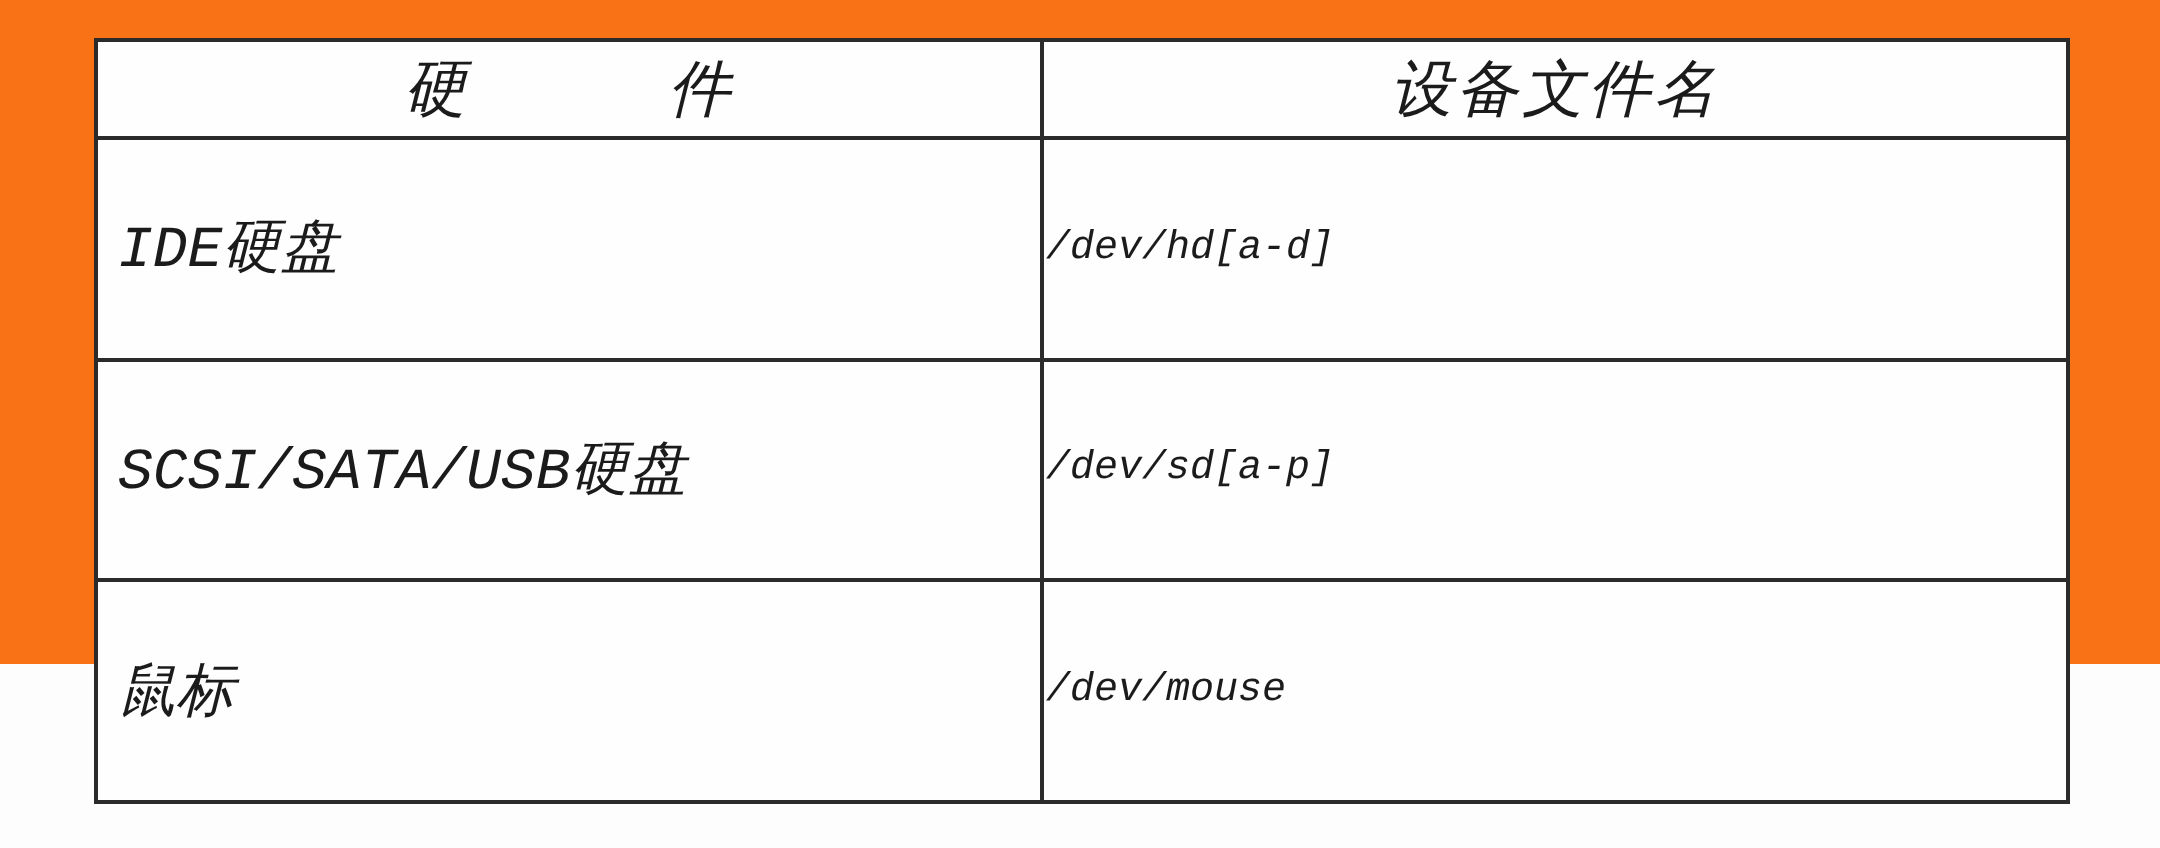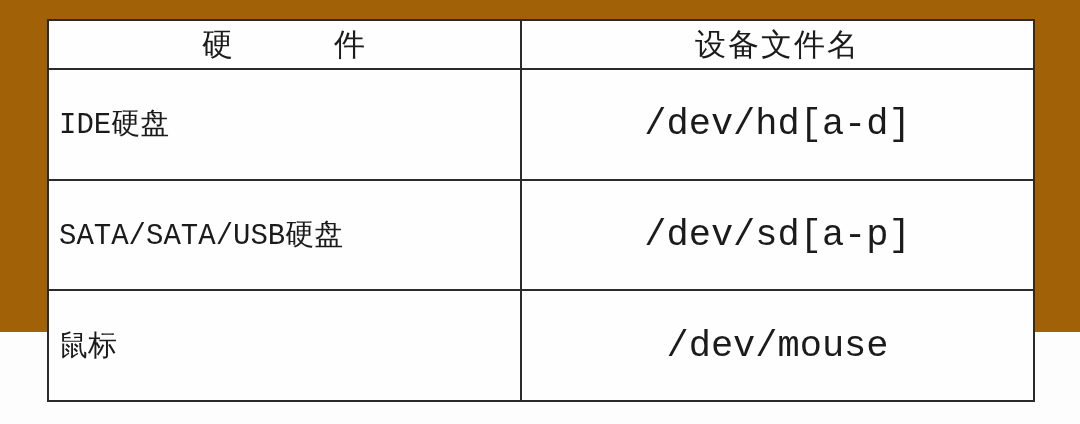--- a/index.html
+++ b/index.html
@@ -10,21 +10,22 @@
     width: 1080px;
     height: 424px;
     background: #fdfdfd;
     overflow: hidden;
     font-family: "Liberation Serif", "DejaVu Serif", serif;
   }
   .page {
     position: relative;
     width: 1080px;
     height: 332px;
-    background: #a16207;
+    background: #f97316;
+    font-style: italic;
   }
   table.device-table {
     position: absolute;
     left: 47px;
     top: 19px;
     width: 986px;
     height: 383px;
     border-collapse: collapse;
     table-layout: fixed;
     background: #fefefe;
@@ -50,22 +51,22 @@
     font-family: "Liberation Serif", "DejaVu Serif", serif;
   }
   td.hw-cell {
     text-align: left;
     padding-left: 10px;
     font-size: 29px;
     font-family: "Liberation Mono", "DejaVu Serif", serif;
     border-radius: 23px;
   }
   td.dev-cell {
-    text-align: center;
-    font-size: 37px;
+    text-align: left;
+    font-size: 20px;
     font-family: "Liberation Mono", "DejaVu Sans Mono", monospace;
   }
 </style>
 </head>
 <body>
 
 <div class="page">
   <table class="device-table">
     <colgroup>
       <col class="col-hw">
@@ -76,21 +77,21 @@
         <th class="hdr">硬　　　件</th>
         <th class="hdr">设备文件名</th>
       </tr>
     </thead>
     <tbody>
       <tr>
         <td class="hw-cell">IDE硬盘</td>
         <td class="dev-cell">/dev/hd[a-d]</td>
       </tr>
       <tr>
-        <td class="hw-cell">SATA/SATA/USB硬盘</td>
+        <td class="hw-cell">SCSI/SATA/USB硬盘</td>
         <td class="dev-cell">/dev/sd[a-p]</td>
       </tr>
       <tr>
         <td class="hw-cell">鼠标</td>
         <td class="dev-cell">/dev/mouse</td>
       </tr>
     </tbody>
   </table>
 </div>
 

